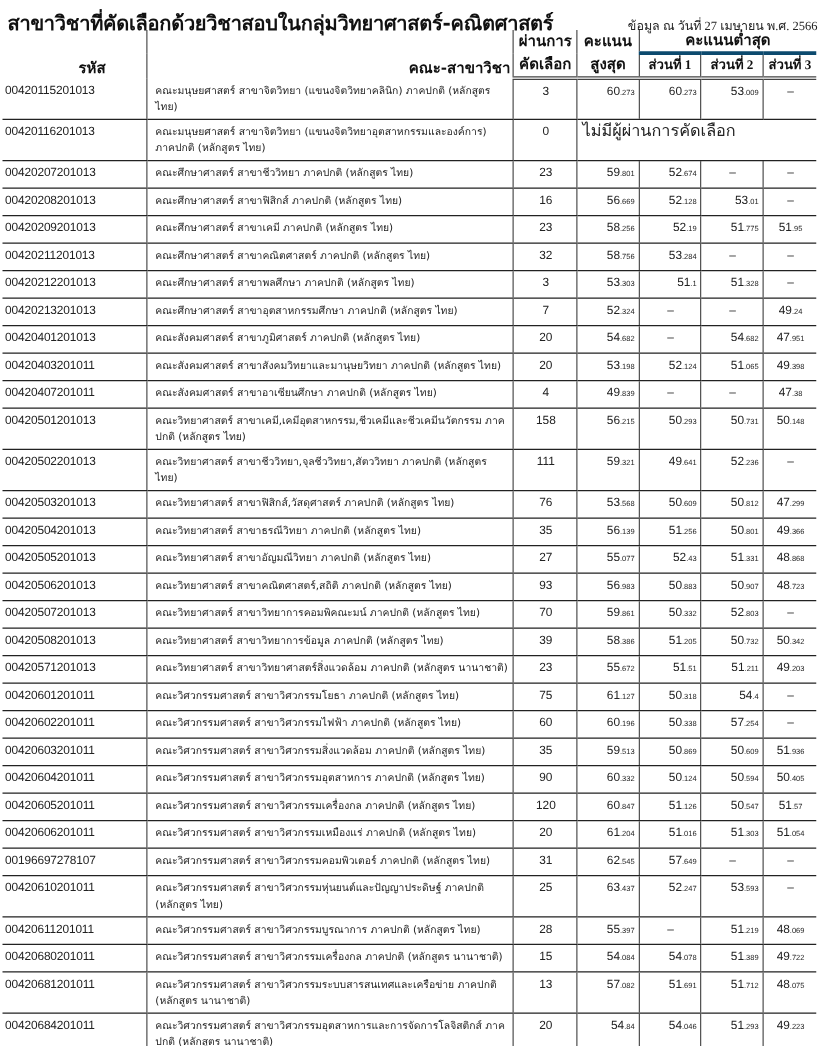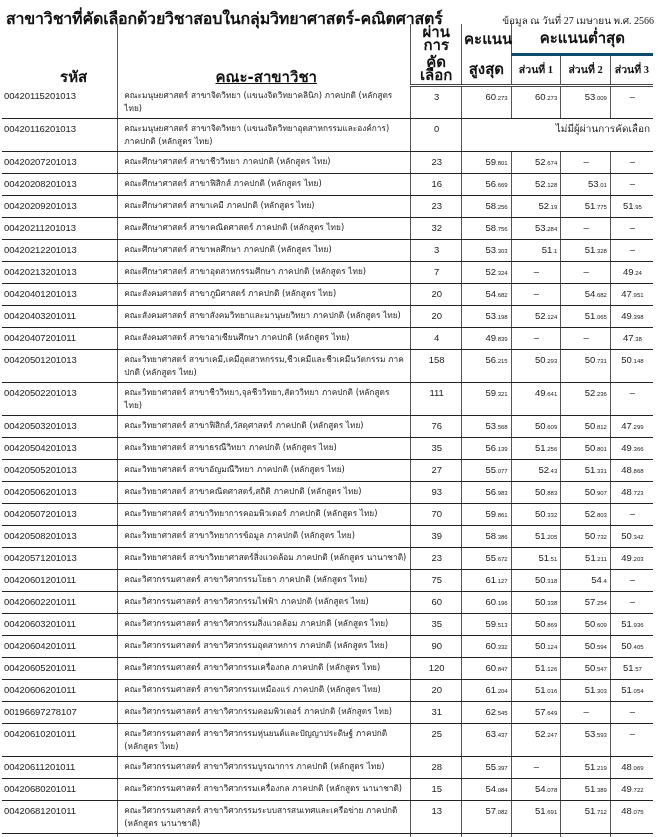--- a/index.html
+++ b/index.html
@@ -21,39 +21,39 @@
       font-size: 8.3px;
     }
     col.c-code { width: 98px; }
     col.c-name { width: 248px; }
     col.c-pass { width: 43px; }
     col.c-max  { width: 42px; }
     col.c-p1   { width: 42px; }
     col.c-p2   { width: 42px; }
     col.c-p3   { width: 36px; }
     th {
-      font-weight: bold; font-size: 15px; font-family: "DejaVu Sans", sans-serif;
+      font-weight: bold; font-size: 12px; font-family: "DejaVu Sans", sans-serif;
       padding: 2px 2px; line-height: 13px;
     }
     th.part { font-family: "Liberation Serif", "DejaVu Serif", serif; font-size: 10.5px; border-top: 3px solid #0c4a6e; }
     thead tr.h2 th { border-bottom: 3px double #444; text-align: center; }
     thead th.v { border-left: 1px solid #555; }
-    thead th.name { text-align: center; padding-left: 6px; vertical-align: bottom; text-decoration: underline; }
+    thead th.name { text-align: right; padding-left: 6px; vertical-align: bottom; }
     thead th.code { text-align: center; vertical-align: bottom; padding-left: 30px; }
     td {
       vertical-align: top; padding: 3px 3px 3px 4px; line-height: 13px;
       border-bottom: 1.5px solid #222;
       color: #222;
     }
     td.code { font-family: "Liberation Sans", sans-serif; font-size: 9.5px; padding-left: 2px; letter-spacing: -0.1px; }
     td.name { border-left: 1px solid #555; padding-left: 6px; font-size: 8.3px; margin-left: 34px; }
     td.num { border-left: 1px solid #555; text-align: center; font-family: "Liberation Sans", sans-serif; font-size: 9.5px; }
     td.sc { border-left: 1px solid #555; text-align: right; padding-right: 3px; font-family: "Liberation Sans", sans-serif; font-size: 9.5px; white-space: nowrap; }
     td.sc.p3 { text-align: center; }
-    td.none { border-left: 1px solid #555; text-align: right; font-size: 10px; }
+    td.none { border-left: 1px solid #555; text-align: left; font-size: 13px; }
     .dec { font-size: 6px; }
     tr:last-child td { border-bottom: 1.5px solid #999; }
   </style>
 </head>
 <body>
 
 <div class="page">
   <div class="top">
     <span class="title">สาขาวิชาที่คัดเลือกด้วยวิชาสอบในกลุ่มวิทยาศาสตร์-คณิตศาสตร์</span>
     <span class="asof">ข้อมูล ณ วันที่ 27 เมษายน พ.ศ. 2566</span>
@@ -231,21 +231,21 @@
           <td class="code">00420506201013</td>
           <td class="name">คณะวิทยาศาสตร์ สาขาคณิตศาสตร์,สถิติ ภาคปกติ (หลักสูตร ไทย)</td>
           <td class="num">93</td>
           <td class="sc">56<span class="dec">.983</span></td>
           <td class="sc">50<span class="dec">.883</span></td>
           <td class="sc">50<span class="dec">.907</span></td>
           <td class="sc p3">48<span class="dec">.723</span></td>
         </tr>
         <tr>
           <td class="code">00420507201013</td>
-          <td class="name">คณะวิทยาศาสตร์ สาขาวิทยาการคอมพิวเตอร์ ภาคปกติ (หลักสูตร ไทย)</td>
+          <td class="name">คณะวิทยาศาสตร์ สาขาวิทยาการคอมพิคณะมน์ ภาคปกติ (หลักสูตร ไทย)</td>
           <td class="num">70</td>
           <td class="sc">59<span class="dec">.861</span></td>
           <td class="sc">50<span class="dec">.332</span></td>
           <td class="sc">52<span class="dec">.803</span></td>
           <td class="sc p3" style="text-align: center;">–</td>
         </tr>
         <tr>
           <td class="code">00420508201013</td>
           <td class="name">คณะวิทยาศาสตร์ สาขาวิทยาการข้อมูล ภาคปกติ (หลักสูตร ไทย)</td>
           <td class="num">39</td>

